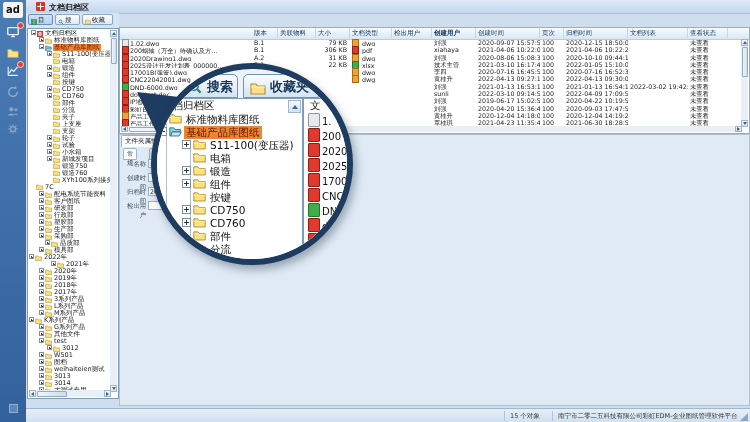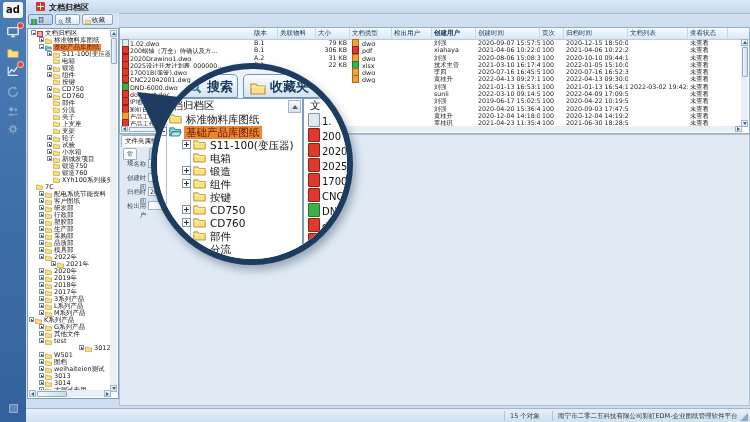--- a/index.html
+++ b/index.html
@@ -287,27 +287,27 @@
             </svg></span><span class="lbl">行政部</span></div>
         <div class="trow" style="padding-left: 10px;"><span class="xbox plus"></span><span class="tico"><svg width="7" height="6" viewBox="0 0 16 13">
               <path d="M1 2h5l1.5 2H15v8H1z" fill="#fbe27a" stroke="#b8923a" stroke-width="1.4"></path>
             </svg></span><span class="lbl">塑胶部</span></div>
         <div class="trow" style="padding-left: 10px;"><span class="xbox plus"></span><span class="tico"><svg width="7" height="6" viewBox="0 0 16 13">
               <path d="M1 2h5l1.5 2H15v8H1z" fill="#fbe27a" stroke="#b8923a" stroke-width="1.4"></path>
             </svg></span><span class="lbl">生产部</span></div>
         <div class="trow" style="padding-left: 10px;"><span class="xbox plus"></span><span class="tico"><svg width="7" height="6" viewBox="0 0 16 13">
               <path d="M1 2h5l1.5 2H15v8H1z" fill="#fbe27a" stroke="#b8923a" stroke-width="1.4"></path>
             </svg></span><span class="lbl">采购部</span></div>
-        <div class="trow" style="padding-left: 10px;"><span class="xbox plus"></span><span class="tico"><svg width="7" height="6" viewBox="0 0 16 13">
+        <div class="trow" style="padding-left: 16px;"><span class="xbox plus"></span><span class="tico"><svg width="7" height="6" viewBox="0 0 16 13">
               <path d="M1 2h5l1.5 2H15v8H1z" fill="#fbe27a" stroke="#b8923a" stroke-width="1.4"></path>
             </svg></span><span class="lbl">品质部</span></div>
         <div class="trow" style="padding-left: 10px;"><span class="xbox plus"></span><span class="tico"><svg width="7" height="6" viewBox="0 0 16 13">
               <path d="M1 2h5l1.5 2H15v8H1z" fill="#fbe27a" stroke="#b8923a" stroke-width="1.4"></path>
             </svg></span><span class="lbl">模具部</span></div>
-        <div class="trow" style="padding-left: 10px;"><span class="xbox plus"></span><span class="tico"><svg width="7" height="6" viewBox="0 0 16 13">
+        <div class="trow" style=""><span class="xbox plus"></span><span class="tico"><svg width="7" height="6" viewBox="0 0 16 13">
               <path d="M1 2h5l1.5 2H15v8H1z" fill="#fbe27a" stroke="#b8923a" stroke-width="1.4"></path>
             </svg></span><span class="lbl">2022年</span></div>
         <div class="trow" style="padding-left: 22px;"><span class="xbox plus"></span><span class="tico"><svg width="7" height="6" viewBox="0 0 16 13">
               <path d="M1 2h5l1.5 2H15v8H1z" fill="#fbe27a" stroke="#b8923a" stroke-width="1.4"></path>
             </svg></span><span class="lbl">2021年</span></div>
         <div class="trow" style="padding-left: 10px;"><span class="xbox plus"></span><span class="tico"><svg width="7" height="6" viewBox="0 0 16 13">
               <path d="M1 2h5l1.5 2H15v8H1z" fill="#fbe27a" stroke="#b8923a" stroke-width="1.4"></path>
             </svg></span><span class="lbl">2020年</span></div>
         <div class="trow" style="padding-left: 10px;"><span class="xbox plus"></span><span class="tico"><svg width="7" height="6" viewBox="0 0 16 13">
               <path d="M1 2h5l1.5 2H15v8H1z" fill="#fbe27a" stroke="#b8923a" stroke-width="1.4"></path>
@@ -332,21 +332,21 @@
             </svg></span><span class="lbl">K系列产品</span></div>
         <div class="trow" style="padding-left: 10px;"><span class="xbox plus"></span><span class="tico"><svg width="7" height="6" viewBox="0 0 16 13">
               <path d="M1 2h5l1.5 2H15v8H1z" fill="#fbe27a" stroke="#b8923a" stroke-width="1.4"></path>
             </svg></span><span class="lbl">G系列产品</span></div>
         <div class="trow" style="padding-left: 10px;"><span class="xbox plus"></span><span class="tico"><svg width="7" height="6" viewBox="0 0 16 13">
               <path d="M1 2h5l1.5 2H15v8H1z" fill="#fbe27a" stroke="#b8923a" stroke-width="1.4"></path>
             </svg></span><span class="lbl">其他文件</span></div>
         <div class="trow" style="padding-left: 10px;"><span class="xbox plus"></span><span class="tico"><svg width="7" height="6" viewBox="0 0 16 13">
               <path d="M1 2h5l1.5 2H15v8H1z" fill="#fbe27a" stroke="#b8923a" stroke-width="1.4"></path>
             </svg></span><span class="lbl">test</span></div>
-        <div class="trow" style="padding-left: 6px; margin-left: 44px;"><span class="xbox plus"></span><span class="tico"><svg width="7" height="6" viewBox="0 0 16 13">
+        <div class="trow" style="padding-left: 18px;"><span class="xbox plus"></span><span class="tico"><svg width="7" height="6" viewBox="0 0 16 13">
               <path d="M1 2h5l1.5 2H15v8H1z" fill="#fbe27a" stroke="#b8923a" stroke-width="1.4"></path>
             </svg></span><span class="lbl">3012</span></div>
         <div class="trow" style="padding-left: 10px;"><span class="xbox plus"></span><span class="tico"><svg width="7" height="6" viewBox="0 0 16 13">
               <path d="M1 2h5l1.5 2H15v8H1z" fill="#fbe27a" stroke="#b8923a" stroke-width="1.4"></path>
             </svg></span><span class="lbl">W501</span></div>
         <div class="trow" style="padding-left: 10px;"><span class="xbox plus"></span><span class="tico"><svg width="7" height="6" viewBox="0 0 16 13">
               <path d="M1 2h5l1.5 2H15v8H1z" fill="#fbe27a" stroke="#b8923a" stroke-width="1.4"></path>
             </svg></span><span class="lbl">图档</span></div>
         <div class="trow" style="padding-left: 10px;"><span class="xbox plus"></span><span class="tico"><svg width="7" height="6" viewBox="0 0 16 13">
               <path d="M1 2h5l1.5 2H15v8H1z" fill="#fbe27a" stroke="#b8923a" stroke-width="1.4"></path>

